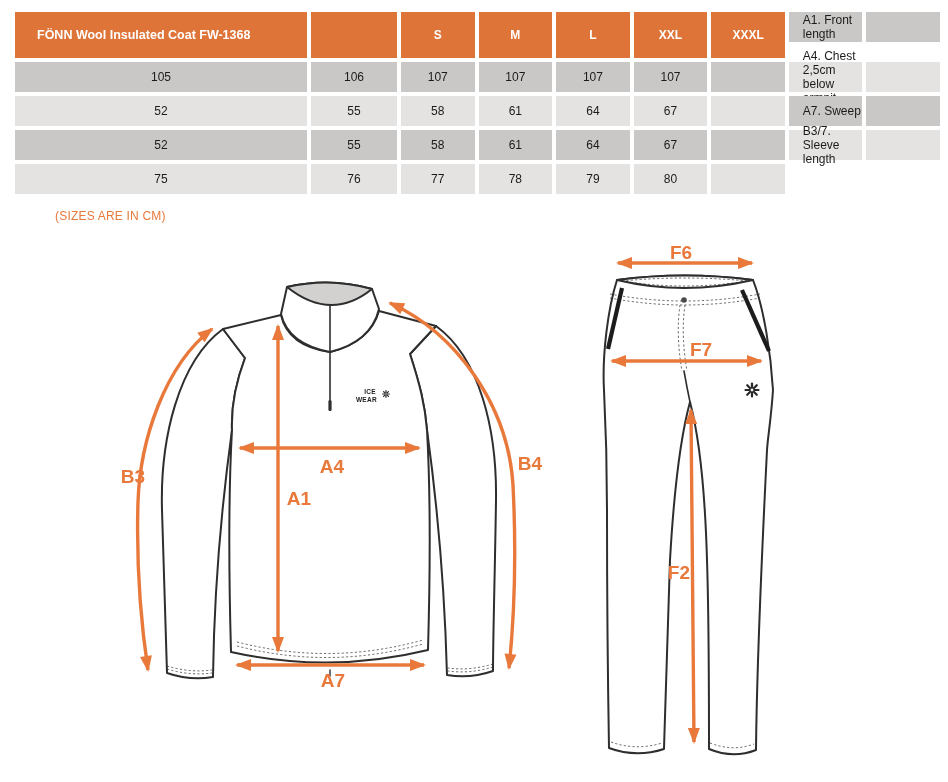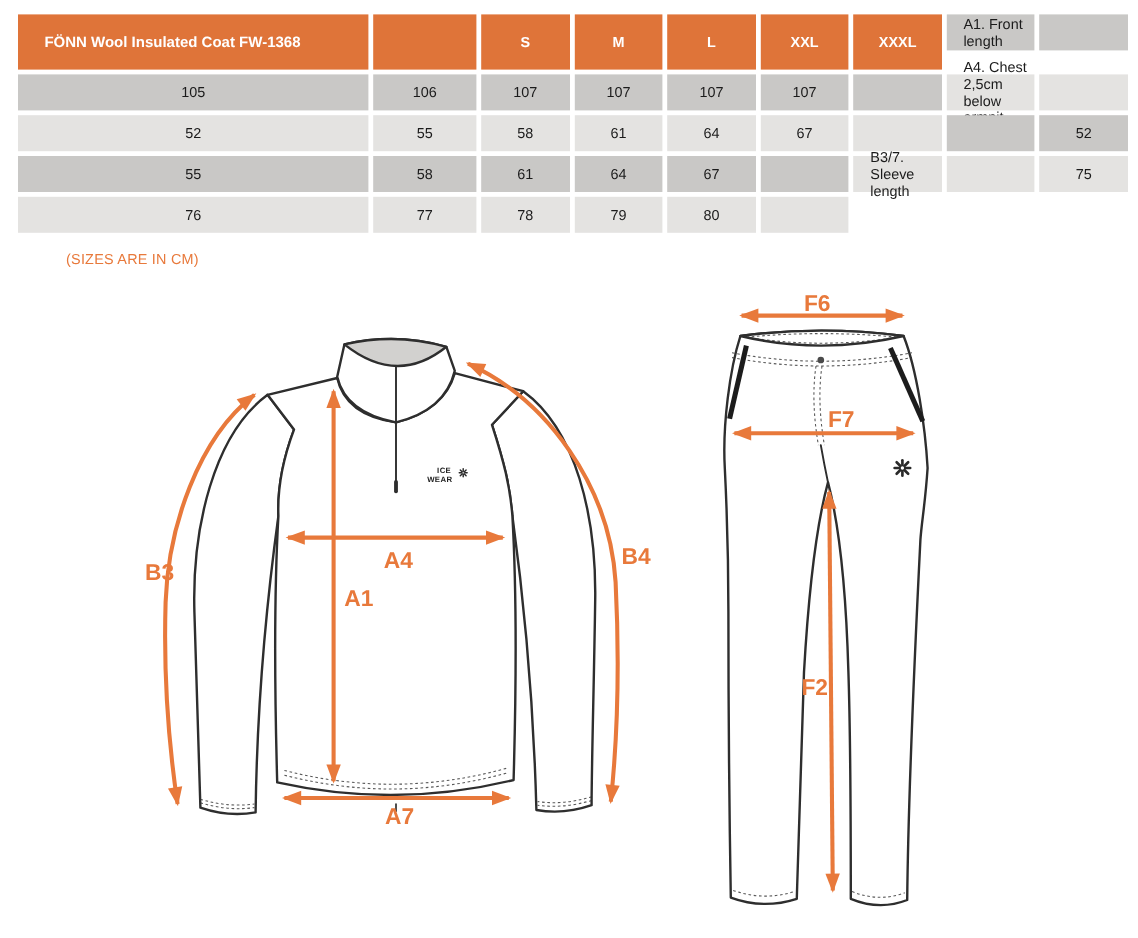--- a/index.html
+++ b/index.html
@@ -78,20 +78,21 @@
       <div class="cell dark"></div>
       <div class="cell label">A4. Chest 2,5cm below armpit</div>
       <div class="cell"></div>
       <div class="cell">52</div>
       <div class="cell">55</div>
       <div class="cell">58</div>
       <div class="cell">61</div>
       <div class="cell">64</div>
       <div class="cell">67</div>
       <div class="cell"></div>
+      <div class="cell label dark">A7. Sweep</div>
       <div class="cell dark"></div>
       <div class="cell dark">52</div>
       <div class="cell dark">55</div>
       <div class="cell dark">58</div>
       <div class="cell dark">61</div>
       <div class="cell dark">64</div>
       <div class="cell dark">67</div>
       <div class="cell dark"></div>
       <div class="cell label">B3/7. Sleeve length</div>
       <div class="cell"></div>

